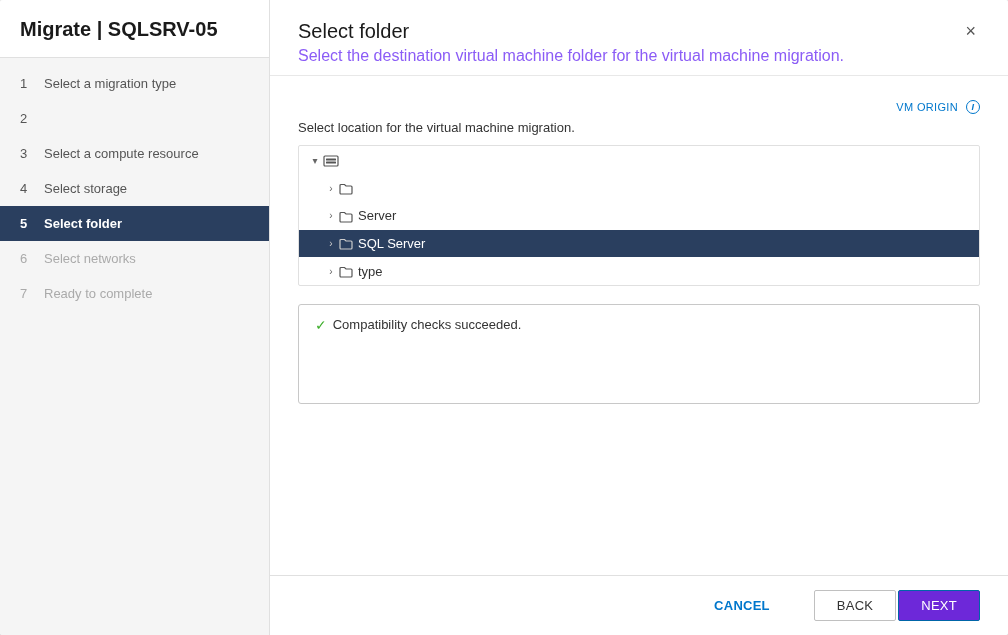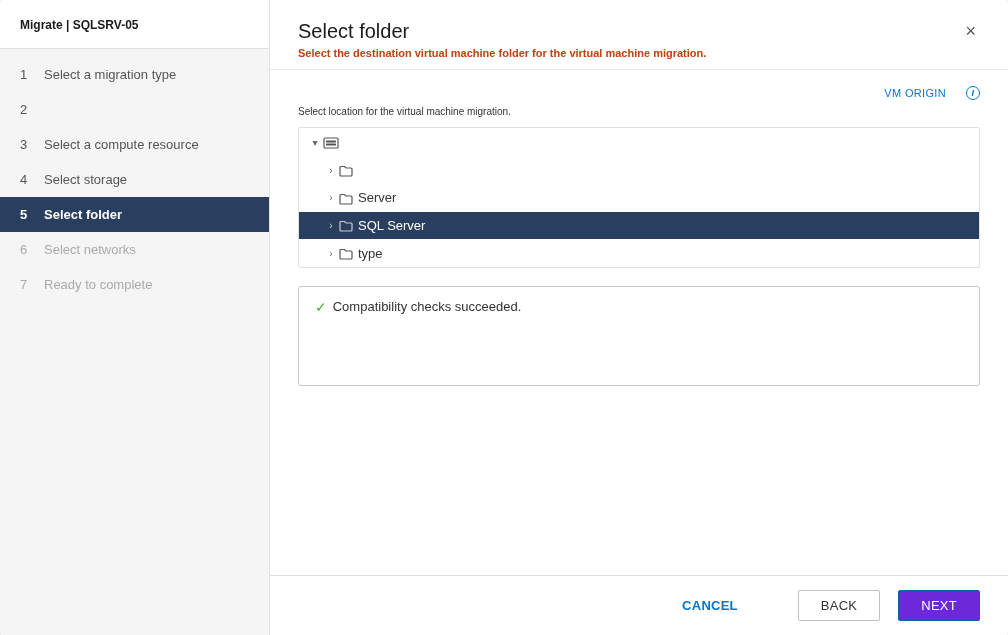--- a/index.html
+++ b/index.html
@@ -31,21 +31,21 @@
     .sidebar {
       width: 270px;
       background: #f5f5f5;
       border-right: 1px solid #e0e0e0;
       display: flex;
       flex-direction: column;
       flex-shrink: 0;
     }
     .sidebar-title {
       padding: 18px 20px 16px 20px;
-      font-size: 12px;
+      font-size: 20px;
       font-weight: 600;
       color: #1a1a1a;
       border-bottom: 1px solid #e0e0e0;
       background: #fff;
     }
     .sidebar-steps {
       list-style: none;
       padding: 8px 0;
     }
     .sidebar-step {
@@ -84,23 +84,22 @@
       justify-content: space-between;
       align-items: flex-start;
     }
     .main-title {
       font-size: 20px;
       font-weight: 400;
       color: #1a1a1a;
       margin-bottom: 4px;
     }
     .main-subtitle {
-      font-size: 11px;
-      color: #c2410c;
-      font-weight: bold;
+      font-size: 16px;
+      color: #8b5cf6;
     }
     .close-btn {
       background: none;
       border: none;
       cursor: pointer;
       font-size: 18px;
       color: #555;
       padding: 0 4px;
       line-height: 1;
       margin-top: 2px;
@@ -114,43 +113,44 @@
     .vm-origin-bar {
       display: flex;
       justify-content: flex-end;
       margin-bottom: 6px;
     }
     .vm-origin-link {
       color: #0077cc;
       font-size: 12.5px;
       display: flex;
       align-items: center;
-      gap: 20px;
+      gap: 8px;
       cursor: pointer;
       text-decoration: none;
       font-weight: 500;
       letter-spacing: 0.03em;
       text-transform: uppercase;
       font-size: 11px;
+      margin-top: 8px;
     }
     .vm-origin-link .info-icon {
       width: 14px;
       height: 14px;
       border-radius: 50%;
       border: 1.5px solid #0077cc;
       display: inline-flex;
       align-items: center;
       justify-content: center;
       font-size: 9px;
       font-weight: bold;
       color: #0077cc;
       font-style: italic;
     }
     .select-location-label {
-      font-size: 10px;
+      font-size: 13px;
       color: #333;
       margin-bottom: 10px;
     }
     
     .tree {
       border: 1px solid #e0e0e0;
       border-radius: 2px;
       font-size: 13px;
     }
     .tree-item {
@@ -194,21 +194,21 @@
     }
     .check-icon {
       color: #3dae2b;
       font-size: 14px;
     }
     
     .footer {
       padding: 14px 28px;
       display: flex;
       justify-content: flex-end;
-      gap: 18px;
+      gap: 2px;
       border-top: 1px solid #e0e0e0;
       background: #fff;
     }
     .btn {
       padding: 7px 22px;
       border-radius: 2px;
       font-size: 13px;
       font-weight: 500;
       cursor: pointer;
       border: none;

